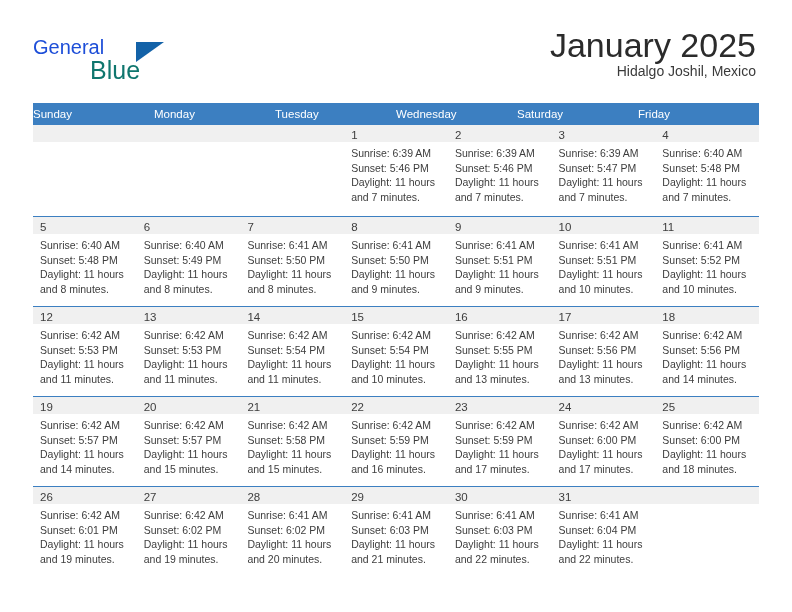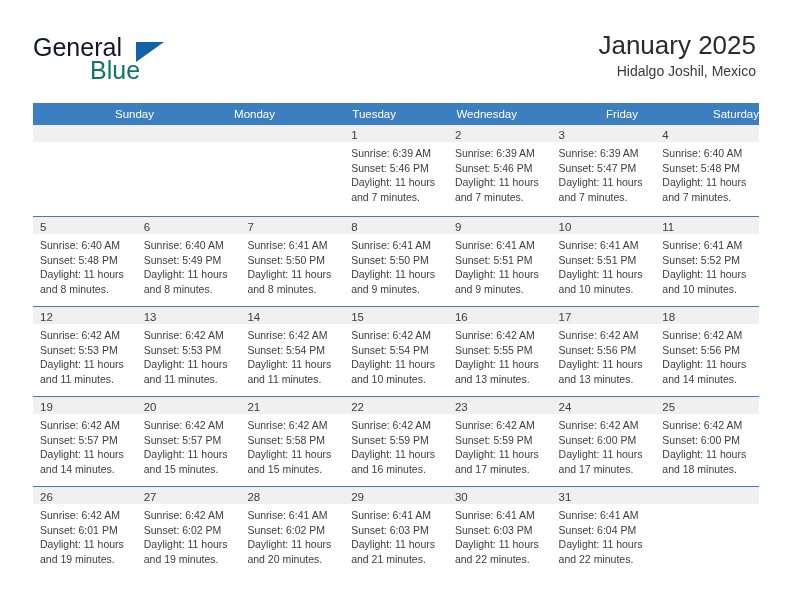--- a/index.html
+++ b/index.html
@@ -33,22 +33,22 @@
     position: absolute;
     left: 33px;
     top: 34px;
     width: 180px;
     height: 52px;
   }
   .logo-line1 {
     position: absolute;
     left: 0;
     top: 0;
-    font-size: 25px;
-    color: #0f172a;
+    font-size: 20px;
+    color: #1d4ed8;
     letter-spacing: 0px;
     line-height: 27px;
     white-space: nowrap;
   }
   .logo-line2 {
     position: absolute;
     left: 57px;
     top: 23px;
     font-size: 25px;
     color: #0f766e;
@@ -64,21 +64,21 @@
     border-left: 28px solid #1362a8;
     border-bottom: 20px solid transparent;
   }
   .title-block {
     position: absolute;
     right: 36px;
     top: 29px;
     text-align: right;
   }
   .cal-title {
-    font-size: 26px;
+    font-size: 34px;
     color: #2b2b2b;
     line-height: 32px;
     white-space: nowrap;
     margin-left: 28px;
   }
   .cal-subtitle {
     font-size: 14px;
     color: #3a3a3a;
     line-height: 20px;
     white-space: nowrap;
@@ -95,25 +95,24 @@
     display: flex;
     width: 726px;
     height: 22px;
     background: #3c7fc1;
   }
   .weekday {
     flex: 1 1 0;
     color: #ffffff;
     font-size: 11.5px;
     line-height: 22px;
-    padding-left: 15px;
+    padding-left: 0;
     box-sizing: border-box;
     white-space: nowrap;
     overflow: hidden;
-    text-align: right;
   }
   .week-row {
     display: flex;
     width: 726px;
     height: 90px;
     border-top: 1px solid #ffffff;
     box-sizing: border-box;
   }
   .week-row.first { border-top: none; }
   .day-cell {
@@ -163,22 +162,22 @@
       <div class="cal-subtitle">Hidalgo Joshil, Mexico</div>
     </div>
   </div>
 
   <div class="calendar">
     <div class="weekday-row">
       <div class="weekday">Sunday</div>
       <div class="weekday">Monday</div>
       <div class="weekday">Tuesday</div>
       <div class="weekday">Wednesday</div>
+      <div class="weekday">Saturday</div>
       <div class="weekday">Friday</div>
-      <div class="weekday">Saturday</div>
     </div>
     <div id="weeks-container">
         <div class="week-row first">
           <div class="day-cell empty">
             <div class="daynum-strip"><span class="daynum"></span></div>
           </div>
           <div class="day-cell empty">
             <div class="daynum-strip"><span class="daynum"></span></div>
           </div>
           <div class="day-cell empty">

